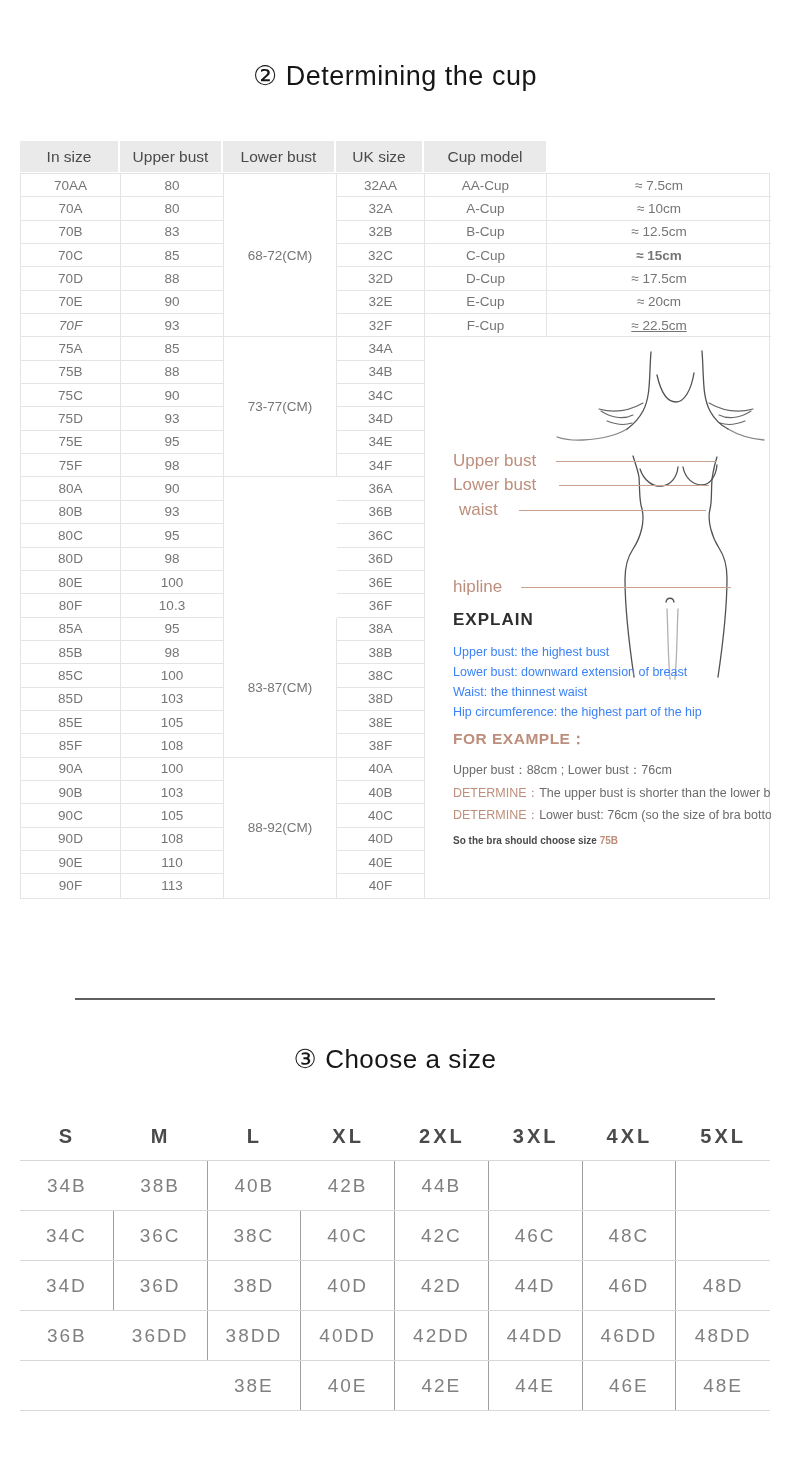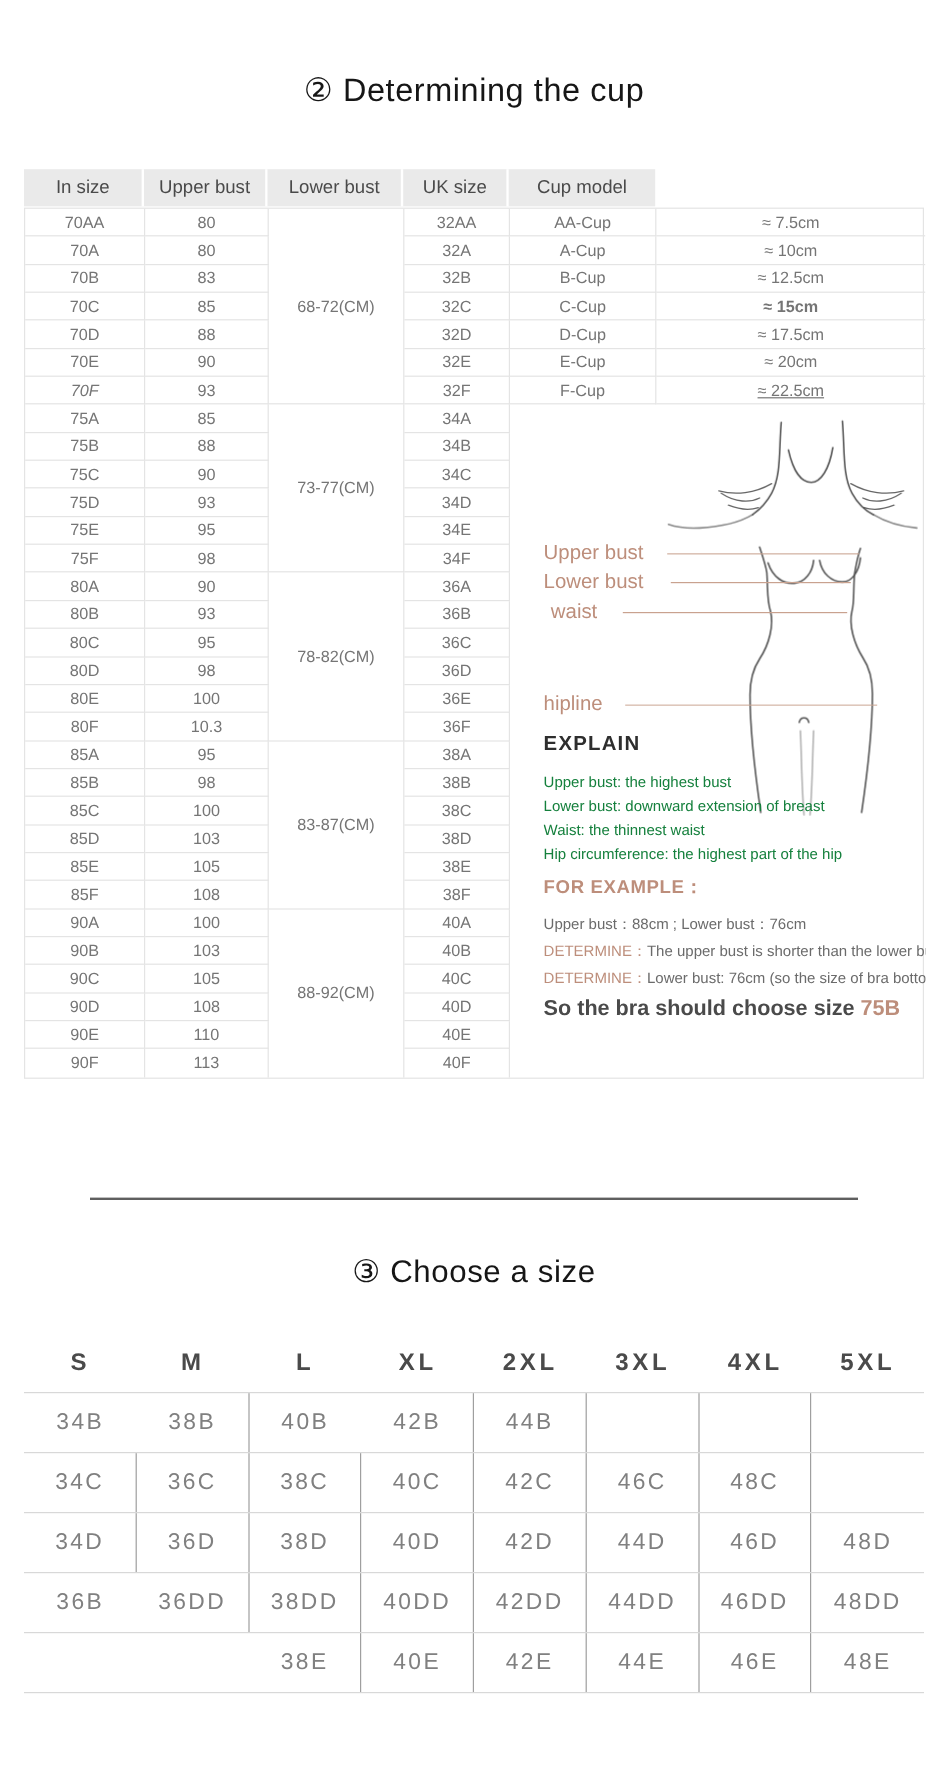--- a/index.html
+++ b/index.html
@@ -57,34 +57,34 @@
     position:absolute;color:var(--accent);font-size:17px;line-height:24px;
     white-space:nowrap;
   }
   .m-line{position:absolute;height:1px;background:var(--accent-line);}
   #explain-title{
     position:absolute;left:28px;top:273px;color:#2e2e2e;
     font-size:17px;font-weight:bold;letter-spacing:1px;
   }
   #explain-lines{
     position:absolute;left:28px;top:306px;width:312px;
-    color:#15803d;font-size:12.5px;line-height:19.7px;white-space:nowrap;
+    color:#3b82f6;font-size:12.5px;line-height:19.7px;white-space:nowrap;
   }
   #example-title{
     position:absolute;left:28px;top:392px;color:var(--accent);
     font-size:15.5px;font-weight:bold;letter-spacing:0.5px;
   }
   #example-block{
     position:absolute;left:28px;top:424px;width:308px;
     color:#6b6b6b;font-size:12.5px;line-height:19.5px;
   }
   #example-block p{margin:0 0 3px 0;}
   .det{color:var(--accent);}
   #conclusion{
-    margin-top:5px !important;color:#4a4a4a;font-size:18px;font-weight:bold;
+    margin-top:5px !important;color:#4a4a4a;font-size:10px;font-weight:bold;
   }
   #conclusion .size{color:var(--accent);}
 
   
   #divider{
     position:absolute;left:75px;top:998px;width:640px;height:2px;background:#5f5f5f;
   }
 
   
   #size-grid{position:absolute;left:20px;top:1112px;width:750px;}
@@ -184,21 +184,20 @@
       <div class="tcell" style="grid-area: 16 / 4 / 17;">36C</div>
       <div class="tcell" style="grid-area: 17 / 1 / 18;">80D</div>
       <div class="tcell" style="grid-area: 17 / 2 / 18;">98</div>
       <div class="tcell" style="grid-area: 17 / 4 / 18;">36D</div>
       <div class="tcell" style="grid-area: 18 / 1 / 19;">80E</div>
       <div class="tcell" style="grid-area: 18 / 2 / 19;">100</div>
       <div class="tcell" style="grid-area: 18 / 4 / 19;">36E</div>
       <div class="tcell" style="grid-area: 19 / 1 / 20;">80F</div>
       <div class="tcell" style="grid-area: 19 / 2 / 20;">10.3</div>
       <div class="tcell" style="grid-area: 19 / 4 / 20;">36F</div>
-      <div class="tcell" style="grid-area: 14 / 3 / 20;">78-82(CM)</div>
       <div class="tcell" style="grid-area: 20 / 1 / 21;">85A</div>
       <div class="tcell" style="grid-area: 20 / 2 / 21;">95</div>
       <div class="tcell" style="grid-area: 20 / 4 / 21;">38A</div>
       <div class="tcell" style="grid-area: 21 / 1 / 22;">85B</div>
       <div class="tcell" style="grid-area: 21 / 2 / 22;">98</div>
       <div class="tcell" style="grid-area: 21 / 4 / 22;">38B</div>
       <div class="tcell" style="grid-area: 22 / 1 / 23;">85C</div>
       <div class="tcell" style="grid-area: 22 / 2 / 23;">100</div>
       <div class="tcell" style="grid-area: 22 / 4 / 23;">38C</div>
       <div class="tcell" style="grid-area: 23 / 1 / 24;">85D</div>

